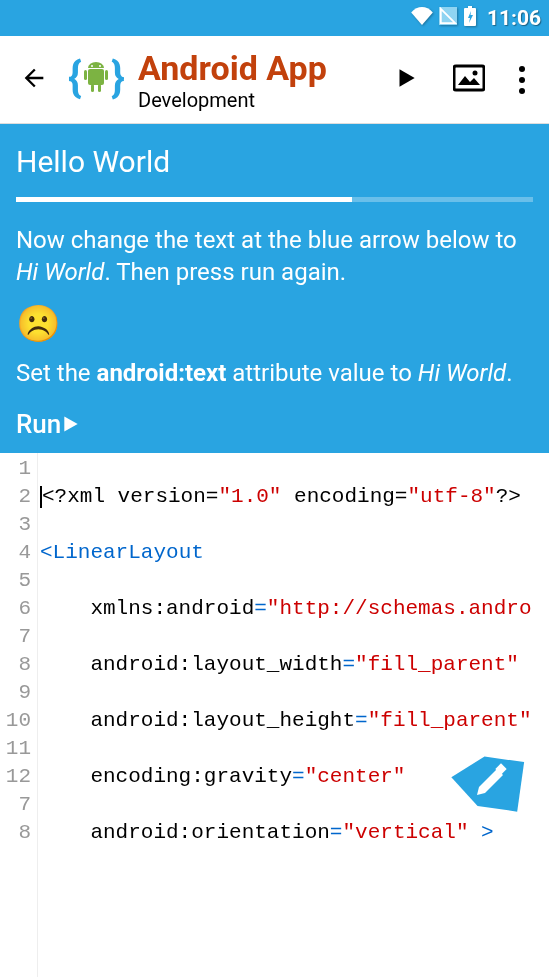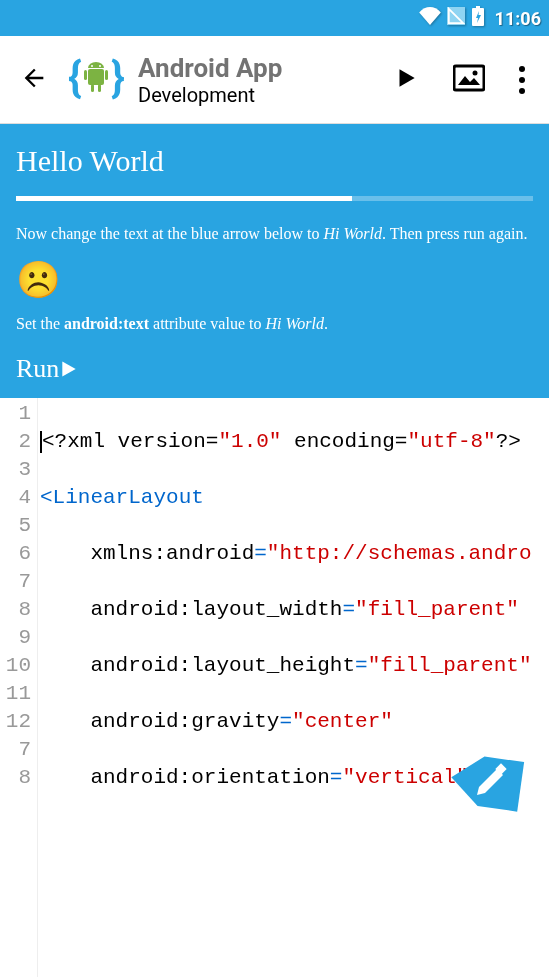--- a/index.html
+++ b/index.html
@@ -12,67 +12,66 @@
       position: relative;
     }
     .status-bar {
       height: 36px;
       background: #29a4e1;
       color: #fff;
       display: flex;
       justify-content: flex-end;
       align-items: center;
       padding: 0 8px;
-      font-size: 18px;
+      font-size: 21px;
       font-weight: bold;
       gap: 6px;
     }
     .status-bar .time { margin-left: 4px; text-shadow: 1px 1px 1px rgba(0,0,0,0.4); }
     .status-bar svg { filter: drop-shadow(1px 1px 1px rgba(0,0,0,0.3)); }
     .toolbar {
       height: 88px;
       background: #fff;
       display: flex;
       align-items: center;
       padding: 0 12px;
       gap: 10px;
       border-bottom: 1px solid #ddd;
     }
     .back-btn { padding: 8px; cursor: pointer; }
     .app-logo { display: flex; align-items: center; }
     .app-title-block { flex: 1; }
-    .app-title { font-size: 26px; font-weight: bold; color: #737373; }
+    .app-title { font-size: 34px; font-weight: bold; color: #c2410c; }
     .app-subtitle { font-size: 20px; color: #000; }
     .tb-btn { padding: 8px 12px; cursor: pointer; }
     .overflow-dots { display: flex; flex-direction: column; gap: 5px; padding: 8px 12px; cursor: pointer;}
     .overflow-dots span { width: 6px; height: 6px; background: #000; border-radius: 50%; }
     .lesson-panel {
       background: #29a4e1;
       color: #fff;
       padding: 20px 16px 14px 16px;
-      font-family: Liberation Serif, serif;
     }
     .lesson-title {
       font-size: 30px;
       font-weight: 400;
       margin-bottom: 18px;
     }
     .progress-track {
       height: 5px;
       background: rgba(255,255,255,0.3);
       margin-bottom: 22px;
       position: relative;
     }
     .progress-fill {
       height: 5px;
       background: #fff;
       width: 65%;
     }
     .lesson-text {
-      font-size: 16px;
+      font-size: 24px;
       line-height: 1.35;
       margin-bottom: 14px;
     }
     .lesson-text em { font-style: italic; }
     .lesson-text strong { font-weight: bold; }
     .emoji {
       font-size: 36px;
       margin-bottom: 12px;
     }
     .run-bar {
@@ -235,21 +234,21 @@
       <div>12</div>
       <div>7</div>
       <div>8</div>
   </div>
   <div class="code">
 <div><span class="cursor"></span><span class="c-punc">&lt;?xml version=</span><span class="c-str">"1.0"</span><span class="c-punc"> encoding=</span><span class="c-str">"utf-8"</span><span class="c-punc">?&gt;</span></div>
 <div><span class="c-tag">&lt;</span><span class="c-tag">LinearLayout</span></div>
 <div><span class="c-attr">    xmlns:android</span><span class="c-eq">=</span><span class="c-str">"http://schemas.andro</span></div>
 <div><span class="c-attr">    android:layout_width</span><span class="c-eq">=</span><span class="c-str">"fill_parent"</span></div>
 <div><span class="c-attr">    android:layout_height</span><span class="c-eq">=</span><span class="c-str">"fill_parent"</span></div>
-<div><span class="c-attr">    android:gravity</span><span class="c-eq">=</span><span class="c-str">"center"</span></div>
+<div><span class="c-attr">    encoding:gravity</span><span class="c-eq">=</span><span class="c-str">"center"</span></div>
 <div><span class="c-attr">    android:orientation</span><span class="c-eq">=</span><span class="c-str">"vertical"</span><span class="c-tag"> &gt;</span></div>
 <div> </div>
 
 
 
 
 
   </div>
 </div>
 

